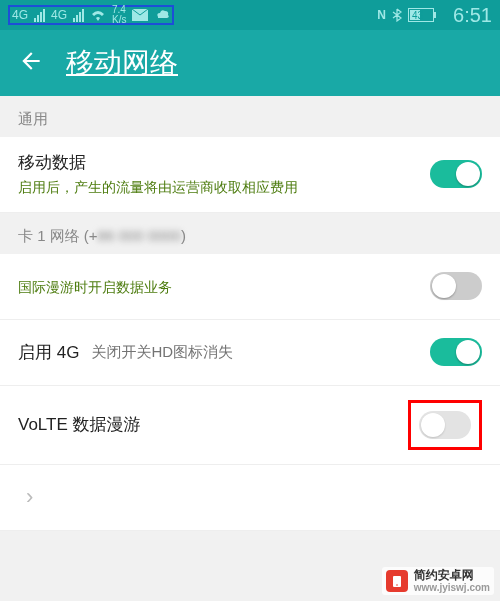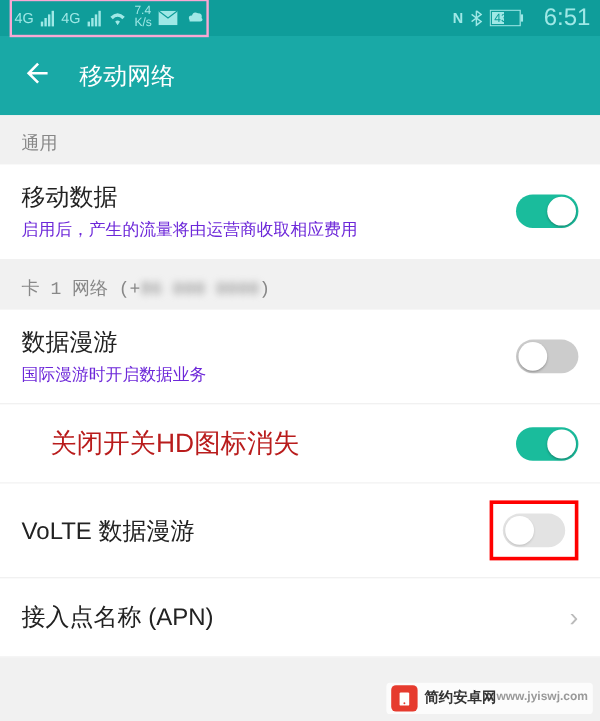--- a/index.html
+++ b/index.html
@@ -19,89 +19,88 @@
     align-items: center;
     justify-content: space-between;
     padding: 0 8px;
     font-size: 12px;
   }
   .statusbar .left, .statusbar .right {
     display: flex;
     align-items: center;
     gap: 6px;
   }
-  .statusbar .left { border: 2px solid #f9a8d4; padding: 0 2px; height: 32px; }
+  .statusbar .left { border: 2px solid #1d4ed8; padding: 0 2px; height: 20px; }
   .signal { display: flex; align-items: flex-end; gap: 1px; height: 14px;}
   .signal .bar { width: 2px; background: #9fe8e6;}
   .b1{height:4px}.b2{height:7px}.b3{height:10px}.b4{height:13px}
   .wifi-icon, .mail-icon, .battery-icon, .bt-icon, .nfc-icon { display:inline-flex; }
   .kps { font-size: 10px; line-height: 1; }
   .appbar {
     height: 66px;
     background: #19a9a6;
     color: #fff;
     display: flex;
     align-items: center;
     padding: 0 18px;
     gap: 22px;
   }
   .appbar .back-icon svg { width: 26px; height: 26px; }
-  .appbar .title { font-size: 20px; font-weight: 400; }
+  .appbar .title { font-size: 28px; font-weight: 400; text-decoration: underline; }
   .section-header {
     background: #f1f1f1;
     color: #888;
     font-size: 15px;
     padding: 14px 18px 8px 18px;
-    font-family: Liberation Mono, monospace;
   }
   .row {
     background: #fff;
     padding: 14px 18px;
     display: flex;
     align-items: center;
     border-bottom: 1px solid #eee;
     min-height: 66px;
   }
   .row .text { flex: 1; }
-  .row .title-txt { font-size: 20px; color: #222; }
-  .row .sub { font-size: 14px; color: #6d28d9; margin-top: 4px; line-height: 1.4;}
+  .row .title-txt { font-size: 17px; color: #222; }
+  .row .sub { font-size: 14px; color: #4d7c0f; margin-top: 4px; line-height: 1.4;}
   .toggle {
     width: 52px; height: 28px; border-radius: 14px; position: relative; flex-shrink: 0;
   }
   .toggle .knob {
     width: 24px; height: 24px; border-radius: 50%; background: #fff;
     position: absolute; top: 2px;
     box-shadow: 0 1px 2px rgba(0,0,0,0.3);
   }
   .toggle.on { background: #1abc9c; }
   .toggle.on .knob { right: 2px; }
   .toggle.off { background: #ccc; }
   .toggle.off .knob { left: 2px; }
   .toggle.off-disabled { background: #e3e3e3; }
   .toggle.off-disabled .knob { left: 2px; box-shadow: 0 1px 2px rgba(0,0,0,0.15); }
   .chevron { color: #bbb; font-size: 22px; margin-left: 8px; flex-shrink:0; }
   .annotation {
-    color: #b91c1c; font-size: 22px; font-weight: 500; margin-left: 24px;
+    color: #737373; font-size: 15px; font-weight: 500; margin-left: 12px;
   }
   .red-box-small {
     border: 3px solid #f00; padding: 8px; display: inline-block;
   }
   .blurred-number { filter: blur(3px); color: #888; }
   .watermark {
     position: absolute;
     bottom: 6px; right: 6px;
     display: flex; align-items: center; gap: 6px;
     background: rgba(255,255,255,0.8);
     padding: 2px 4px; border-radius: 3px;
   }
   .watermark .logo {
     width: 22px; height: 22px; background: #e63b2e; border-radius: 4px;
     display:flex; align-items:center; justify-content:center;
   }
-  .watermark .txts { display:flex; flex-direction:row; line-height:1.1;}
+  .watermark .txts { display:flex; flex-direction:column; line-height:1.1;}
   .watermark .name { font-size: 12px; color:#333; font-weight:600;}
   .watermark .url { font-size: 10px; color:#999;font-weight:bold;}
 </style>
 </head>
 <body>
 
 <div class="statusbar">
   <div class="left">
     <span>4G</span>
     <span class="signal">
@@ -177,52 +176,49 @@
       <div class="knob"></div>
     </div>
 </div>
 
 <div class="section-header">
   <span>卡 1 网络 (+</span><span class="blurred-number">86 000 0000</span><span>)</span>
 </div>
 
 <div class="row">
   <div class="text">
-    <div class="title-txt">数据漫游</div>
     <div class="sub">国际漫游时开启数据业务</div>
   </div>
   <div class="toggle off">
       <div class="knob"></div>
     </div>
 </div>
 
 <div class="row">
   <div class="text" style="display:flex; align-items:center;">
+    <span class="title-txt">启用 4G</span>
     <span class="annotation">关闭开关HD图标消失</span>
   </div>
   <div class="toggle on">
       <div class="knob"></div>
     </div>
 </div>
 
 <div class="row">
   <div class="text">
     <div class="title-txt">VoLTE 数据漫游</div>
   </div>
   <span class="red-box-small">
     <div class="toggle off-disabled">
         <div class="knob"></div>
       </div>
   </span>
 </div>
 
 <div class="row">
-  <div class="text">
-    <div class="title-txt">接入点名称 (APN)</div>
-  </div>
   <span class="chevron">›</span>
 </div>
 
 <div class="watermark">
   <div class="logo">
     <svg width="14" height="14" viewBox="0 0 14 14">
         <rect x="3" y="2" width="8" height="11" rx="1" fill="#fff"></rect>
         <circle cx="7" cy="11" r="0.8" fill="#e63b2e"></circle>
       </svg>
   </div>

